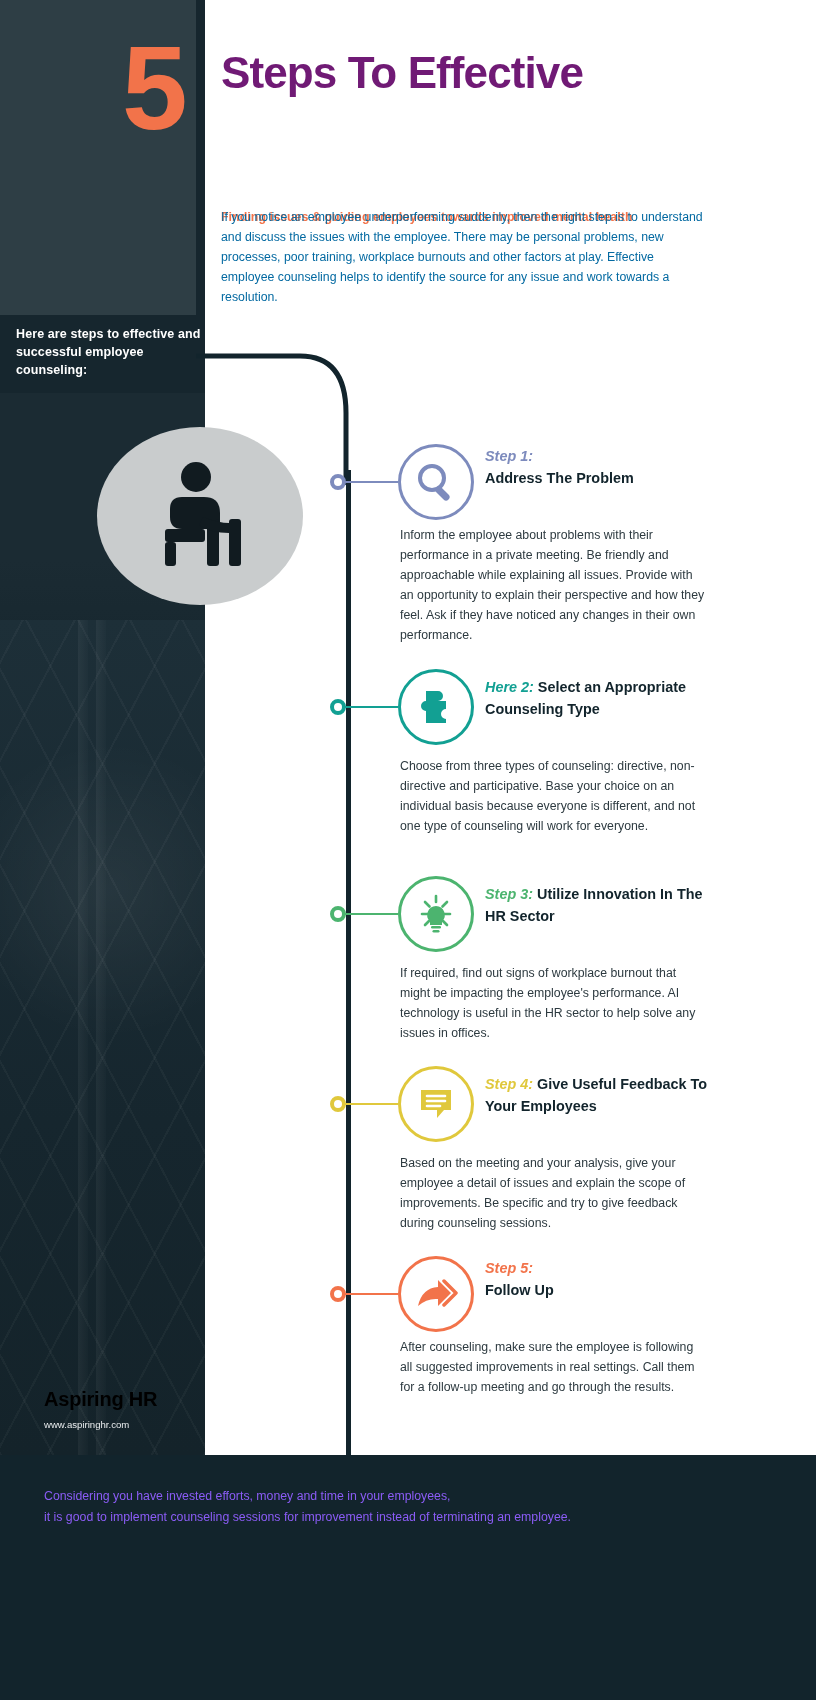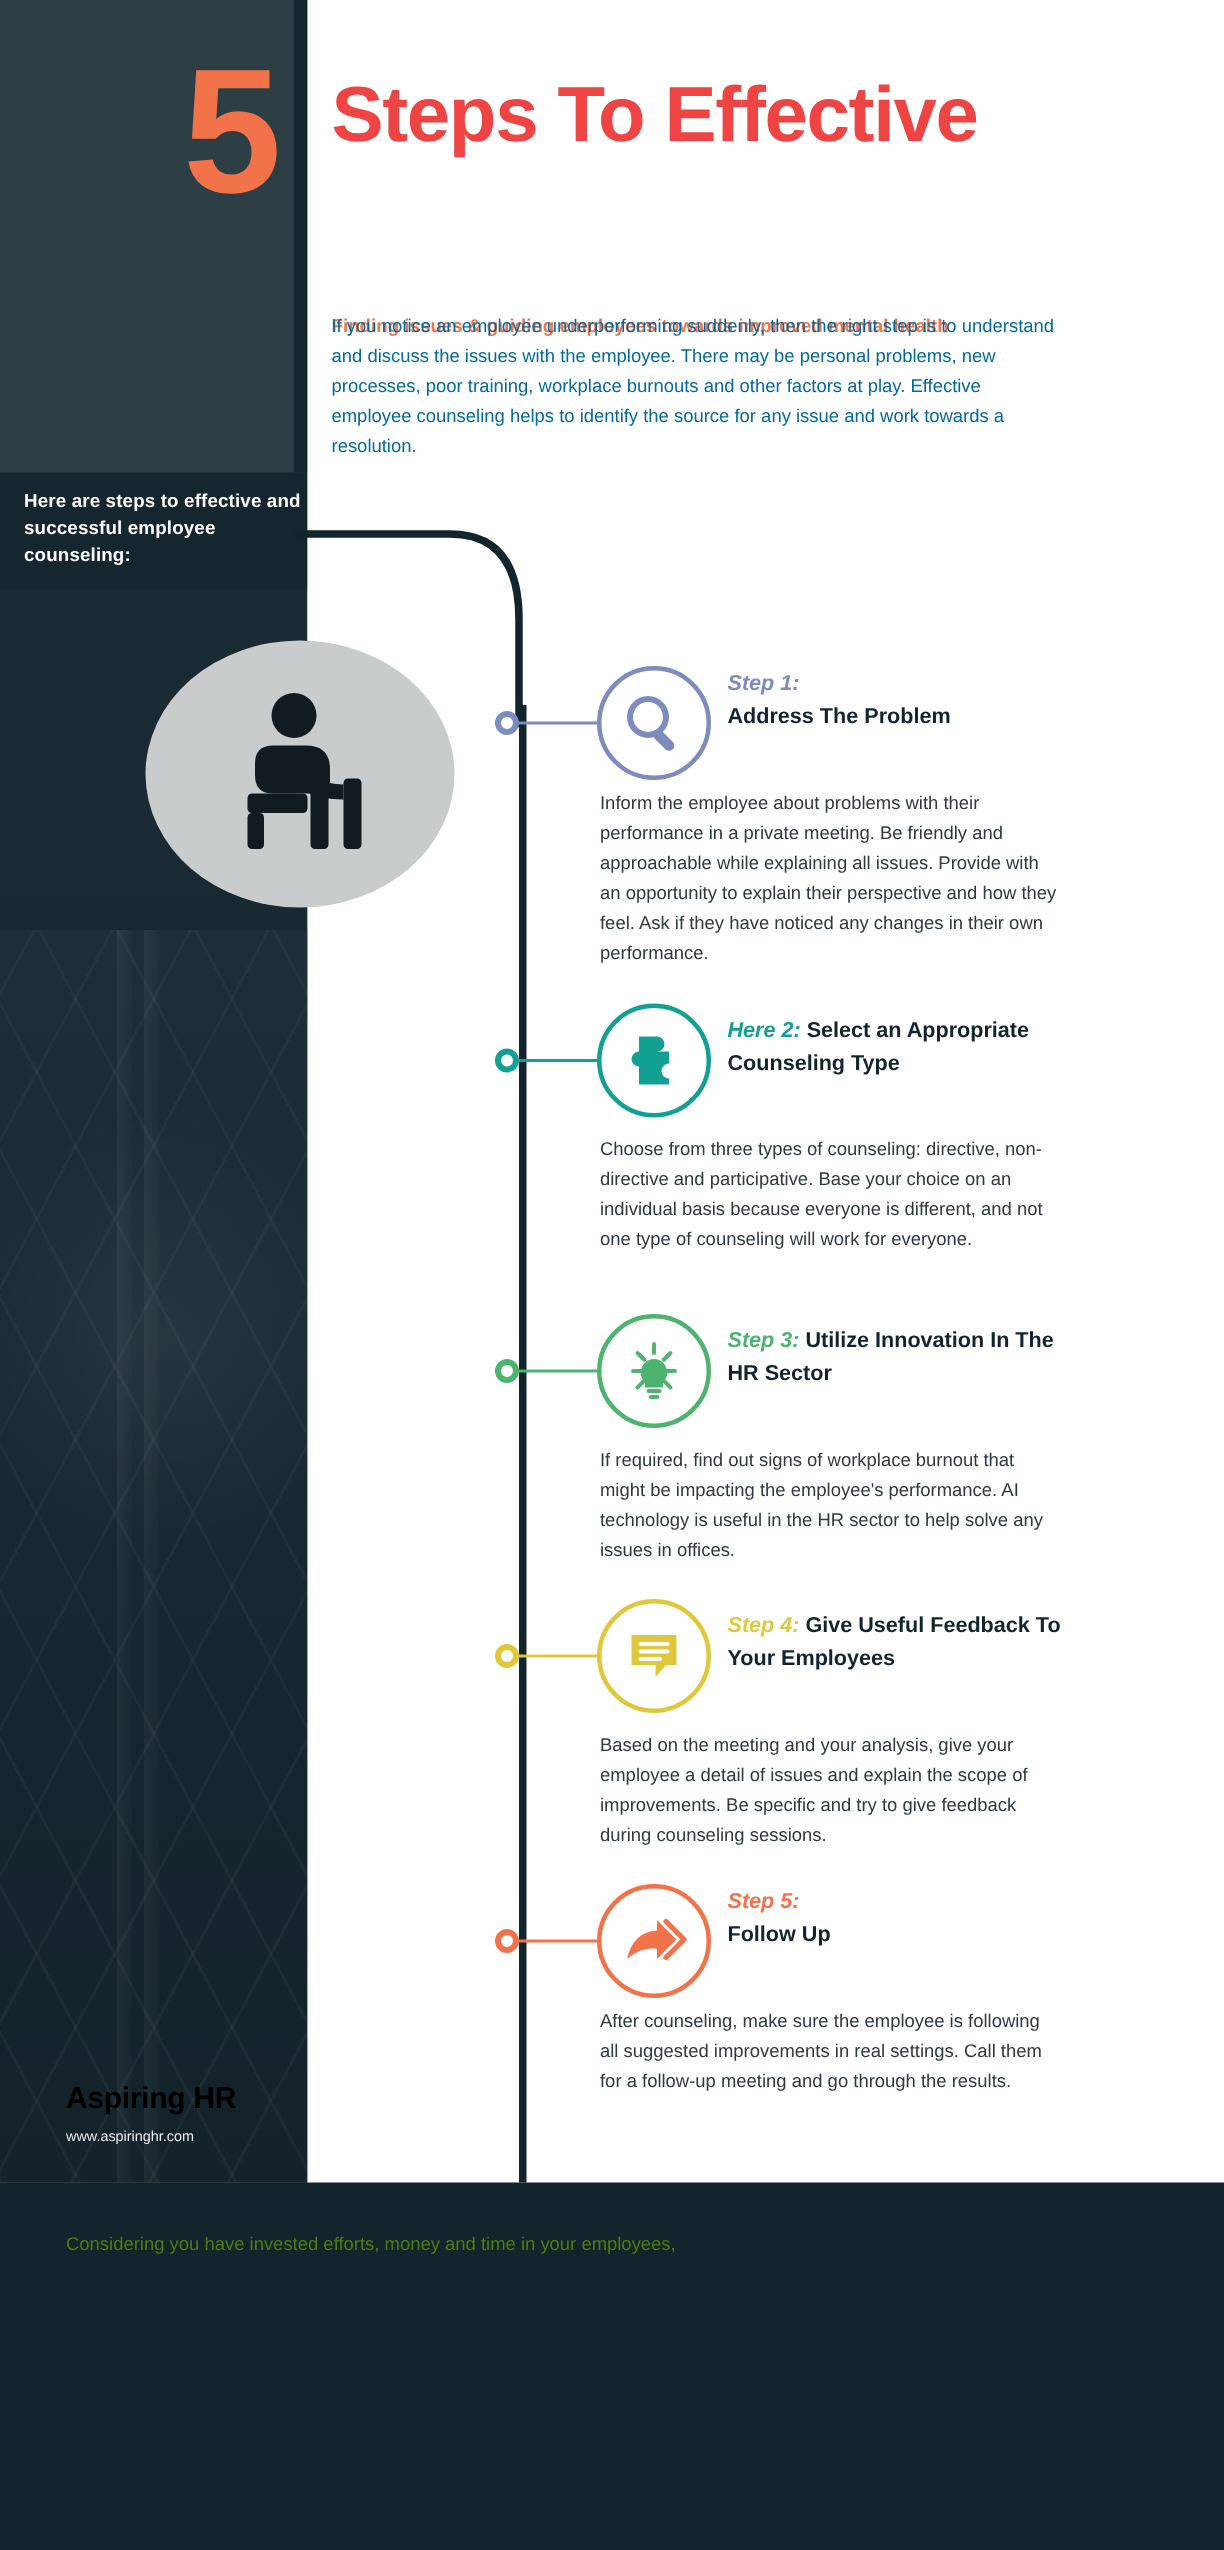--- a/index.html
+++ b/index.html
@@ -61,21 +61,21 @@
   }
   
   #big-number {
     position:absolute; left:122px; top:34px;
     font-size:118px; font-weight:bold; color:#f2734a;
     line-height:.92; letter-spacing:-3px;
     font-family:"Liberation Sans", sans-serif;
   }
   #title {
     position:absolute; left:221px; top:48px; width:495px;
-    font-size:52px; font-weight:bold; color:#ef4444;
+    font-size:44px; font-weight:bold; color:#701a75;
     line-height:1.12; letter-spacing:-.9px;
   }
   #subtitle {
     position:absolute; left:221px; top:178px; width:500px;
     font-size:12.4px; font-weight:bold; color:#f2734a;
     letter-spacing:.05px;
     margin-top:32px;
   }
   #intro {
     position:absolute; left:221px; top:208px; width:487px;
@@ -132,21 +132,21 @@
   #logo-url {
     position:absolute; left:44px; top:1419px;
     font-size:9.6px; color:#e9ecee;
   }
   #footer-bar {
     position:absolute; left:0; top:1455px; width:816px; height:245px;
     background:#12242c;
   }
   #footer-text {
     position:absolute; left:44px; top:1486px; width:700px;
-    font-size:12.3px; color:#4d7c0f; line-height:1.72;
+    font-size:12.3px; color:#8b5cf6; line-height:1.72;
   }
   #white-panel {
     position:absolute; left:205px; top:0; width:611px; height:1455px;
     background:#ffffff;
   }
 </style>
 </head>
 <body>
 
 <div id="left-col"></div>
@@ -280,13 +280,14 @@
     <span>Follow Up</span>
   </div>
   <div class="body" style="top:86px">After counseling, make sure the employee is following all suggested improvements in real settings. Call them for a follow-up meeting and go through the results.</div>
 </div>
 
 <div id="logo">Aspiring HR</div>
 <div id="logo-url">www.aspiringhr.com</div>
 <div id="footer-bar"></div>
 <div id="footer-text">
   <div>Considering you have invested efforts, money and time in your employees,</div>
+  <div>it is good to implement counseling sessions for improvement instead of terminating an employee.</div>
 </div>
 
 </body></html>

